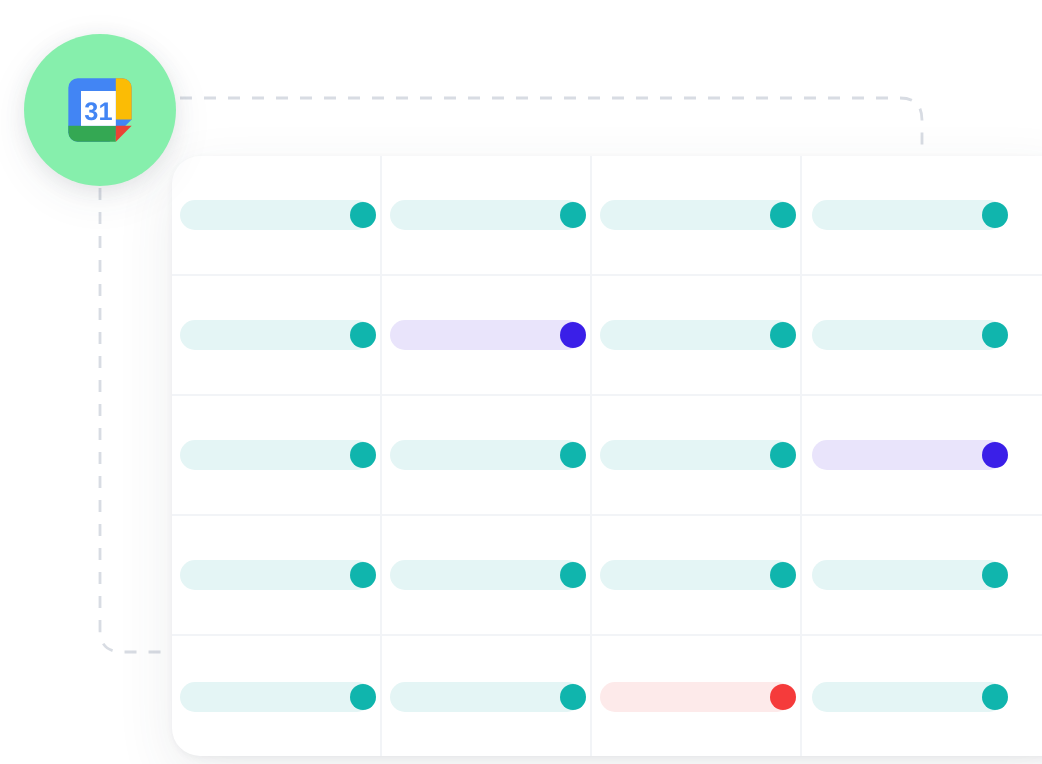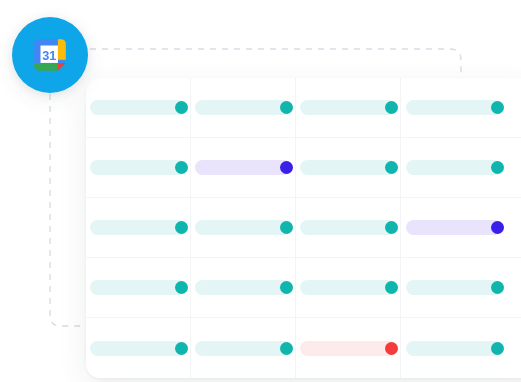--- a/index.html
+++ b/index.html
@@ -33,21 +33,21 @@
   }
 
   
   #integration-badge {
     position: absolute;
     left: 12px;
     top: 17px;
     width: 76px;
     height: 76px;
     border-radius: 50%;
-    background: #0ea5e9;
+    background: #86efac;
     box-shadow: 0 2px 10px rgba(60,64,82,0.10),
                 0 6px 22px rgba(60,64,82,0.07);
     display: flex;
     align-items: center;
     justify-content: center;
     z-index: 6;
   }
   #gcal-icon {
     width: 38px;
     height: 38px;

